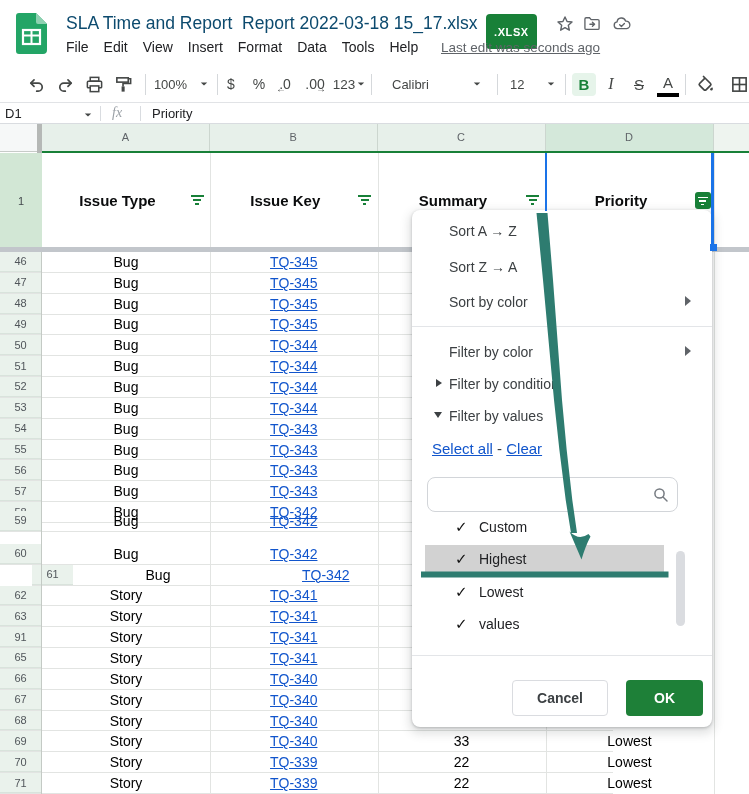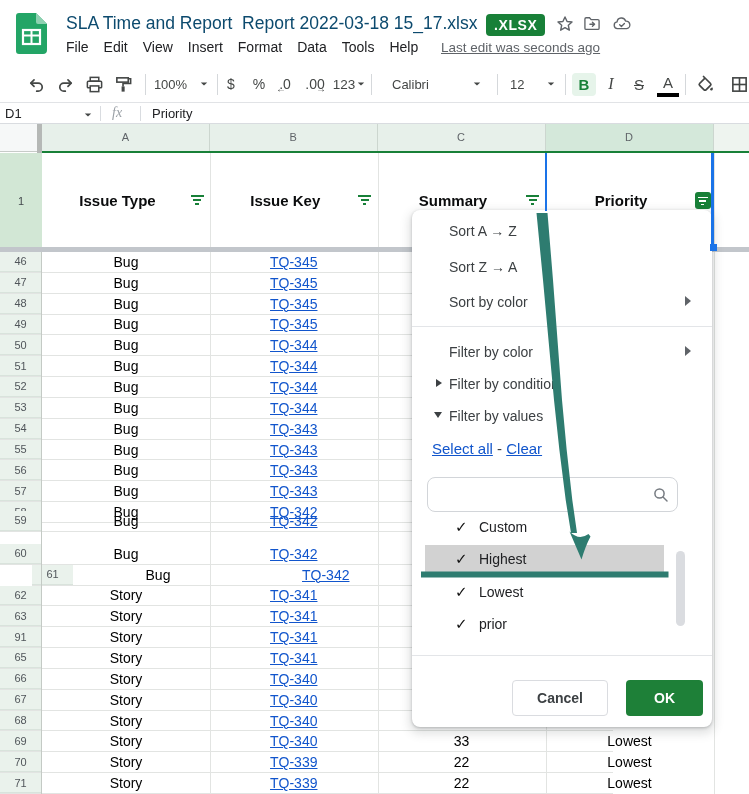--- a/index.html
+++ b/index.html
@@ -4,22 +4,22 @@
 <style>
   * { margin:0; padding:0; box-sizing:border-box; }
   html,body { width:749px; height:794px; overflow:hidden; background:#fff;
     font-family:"Liberation Sans","DejaVu Sans",sans-serif; }
   .abs { position:absolute; }
   #stage { position:relative; width:749px; height:794px; overflow:hidden; }
 
   
   #titlebar { left:0; top:0; width:749px; height:66px; background:#fff; }
   #doc-title { left:66px; top:13px; font-size:17.5px; letter-spacing:-0.2px; color:#0c4a6e; letter-spacing:0; white-space:pre; }
-  #xlsx-badge { left:486px; top:14px; height:22px; padding:0 8px; background:#188038; color:#fff;
-    font-size:14px; font-weight:bold; letter-spacing:.6px; border-radius:4px;
+  #xlsx-badge { left:486px; top:14px; height:35px; padding:0 8px; background:#188038; color:#fff;
+    font-size:11px; font-weight:bold; letter-spacing:.6px; border-radius:4px;
     display:flex; align-items:center; }
   .tb-icon { top:14px; width:20px; height:20px; color:#5f6368; }
   #menu-row { left:66px; top:39px; display:flex; gap:15px; font-size:14px; color:#202124; }
   #menu-row .menu-item { cursor:default; }
   #last-edit { left:441px; top:40px; font-size:13.5px; color:#5f6368; text-decoration:underline; }
 
   
   #toolbar { left:0; top:66px; width:749px; height:37px; background:#fff;
     border-bottom:1px solid #e1e3e6; }
   .tool { position:absolute; top:0; height:36px; display:flex; align-items:center;
@@ -468,21 +468,21 @@
         <div class="fm-value hl" style="top: 335px;">
           <div class="fm-check">✓</div>
           <div class="fm-vlabel">Highest</div>
         </div>
         <div class="fm-value" style="top: 367.5px;">
           <div class="fm-check">✓</div>
           <div class="fm-vlabel">Lowest</div>
         </div>
         <div class="fm-value" style="top: 400px;">
           <div class="fm-check">✓</div>
-          <div class="fm-vlabel">prior</div>
+          <div class="fm-vlabel">values</div>
         </div>
       </div>
     <div id="fm-scrollthumb"></div>
     <div class="fm-divider" style="top:445px"></div>
     <div id="fm-cancel">Cancel</div>
     <div id="fm-ok">OK</div>
   </div>
 
   <svg id="annotation-svg" class="abs" viewBox="0 0 749 794">
     <path d="M 536.5 213 L 547.5 213 L 553 280 L 557.5 340 L 562 400 L 566.7 450 L 572.3 500 L 577 533 L 571 533 L 565.7 500 L 559.4 450 L 554 400 L 548.5 340 L 543 280 Z" fill="#2e7c70"></path>

